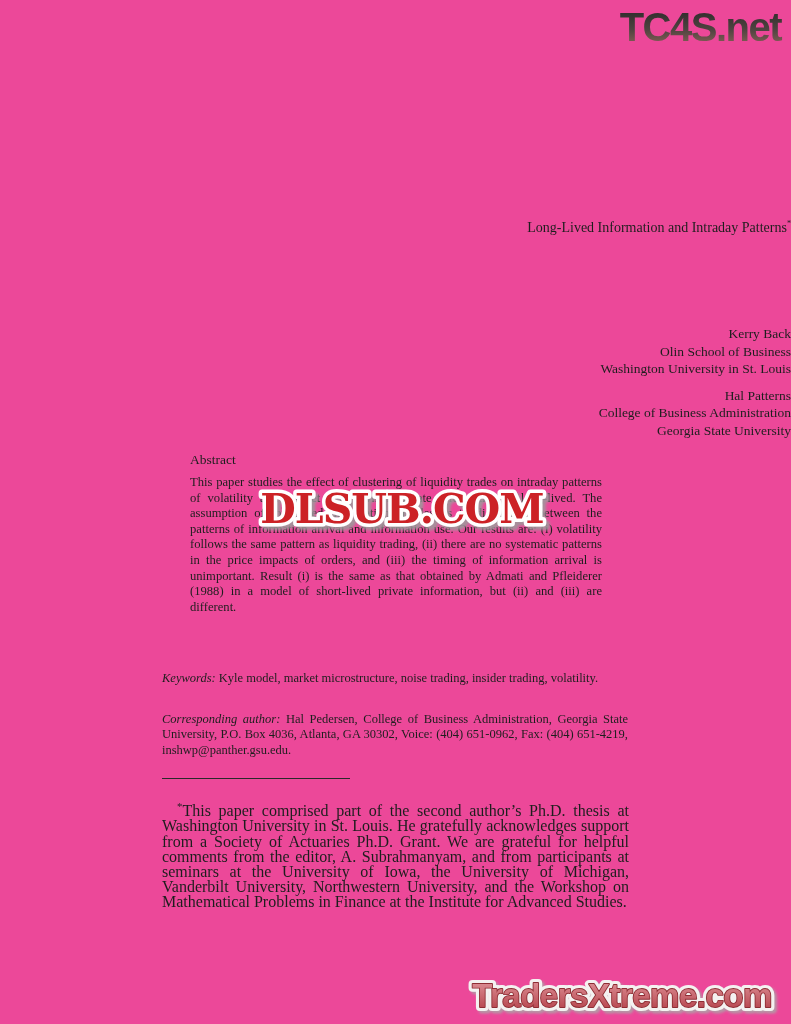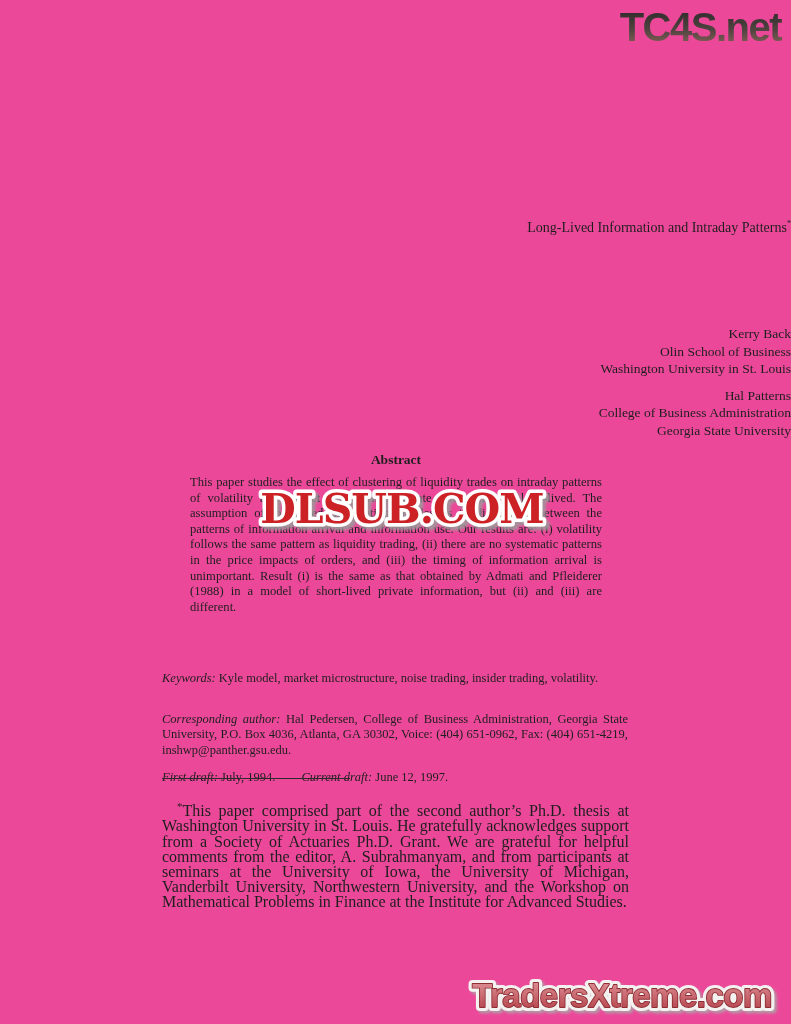--- a/index.html
+++ b/index.html
@@ -22,21 +22,21 @@
 
   
   .authors-block {
     position:absolute; top:325px; left:0; width:791px;
     text-align:right; font-size:13.5px; line-height:17.6px;
   }
   .author-group + .author-group { margin-top:9px; }
 
   
   .abstract-block { position:absolute; top:452px; left:190px; width:412px; }
-  .abstract-heading { text-align:center; font-weight:bold; font-size:13.5px; }
+  .abstract-heading { text-align:left; font-weight:normal; font-size:13.5px; }
   .abstract-text {
     margin-top:7px; text-align:justify; font-size:12.6px; line-height:15.6px;
   }
 
   
   .meta-par {
     position:absolute; left:162px; width:466px;
     font-size:12.5px; line-height:15.5px; text-align:justify;
   }
   .jel-par           { top:627px; }
@@ -100,21 +100,20 @@
       </filter>
     </defs>
     <text x="156" y="46" text-anchor="middle" font-family="DejaVu Serif, serif" font-size="41" font-weight="bold" letter-spacing="-1" paint-order="stroke" stroke-linejoin="round" stroke-width="7" filter="url(#dsShadow)" fill="#cc2127" stroke="#ffffff">DLSUB.COM</text>
   </svg>
 
 
   <p class="meta-par keywords-par"><span class="label-italic">Keywords:</span> <span>Kyle model, market microstructure, noise trading, insider trading, volatility.</span></p>
 
   <p class="meta-par corresponding-par"><span class="label-italic">Corresponding author:</span> <span>Hal Pedersen, College of Business Administration, Georgia State University, P.O. Box 4036, Atlanta, GA 30302, Voice: (404) 651-0962, Fax: (404) 651-4219, inshwp@panther.gsu.edu.</span></p>
 
-  <p class="meta-par drafts-par"><span class="label-italic">First draft:</span> <span>July, 1994.</span><span class="draft-second label-italic">Current draft:</span> <span>June 12, 1997.</span></p>
 
   <div class="footnote-rule"></div>
   <p class="footnote-par"><sup>*</sup><span>This paper comprised part of the second author’s Ph.D. thesis at Washington University in St. Louis. He gratefully acknowledges support from a Society of Actuaries Ph.D. Grant. We are grateful for helpful comments from the editor, A. Subrahmanyam, and from participants at seminars at the University of Iowa, the University of Michigan, Vanderbilt University, Northwestern University, and the Workshop on Mathematical Problems in Finance at the Institute for Advanced Studies.</span></p>
 
   <svg class="logo-bottom" width="338" height="50">
     <defs>
       <linearGradient id="gradBottom" x1="0" y1="0" x2="0" y2="1">
         <stop offset="0.12" stop-color="#dd8f95"></stop>
         <stop offset="1" stop-color="#b03a43"></stop>
       </linearGradient>

